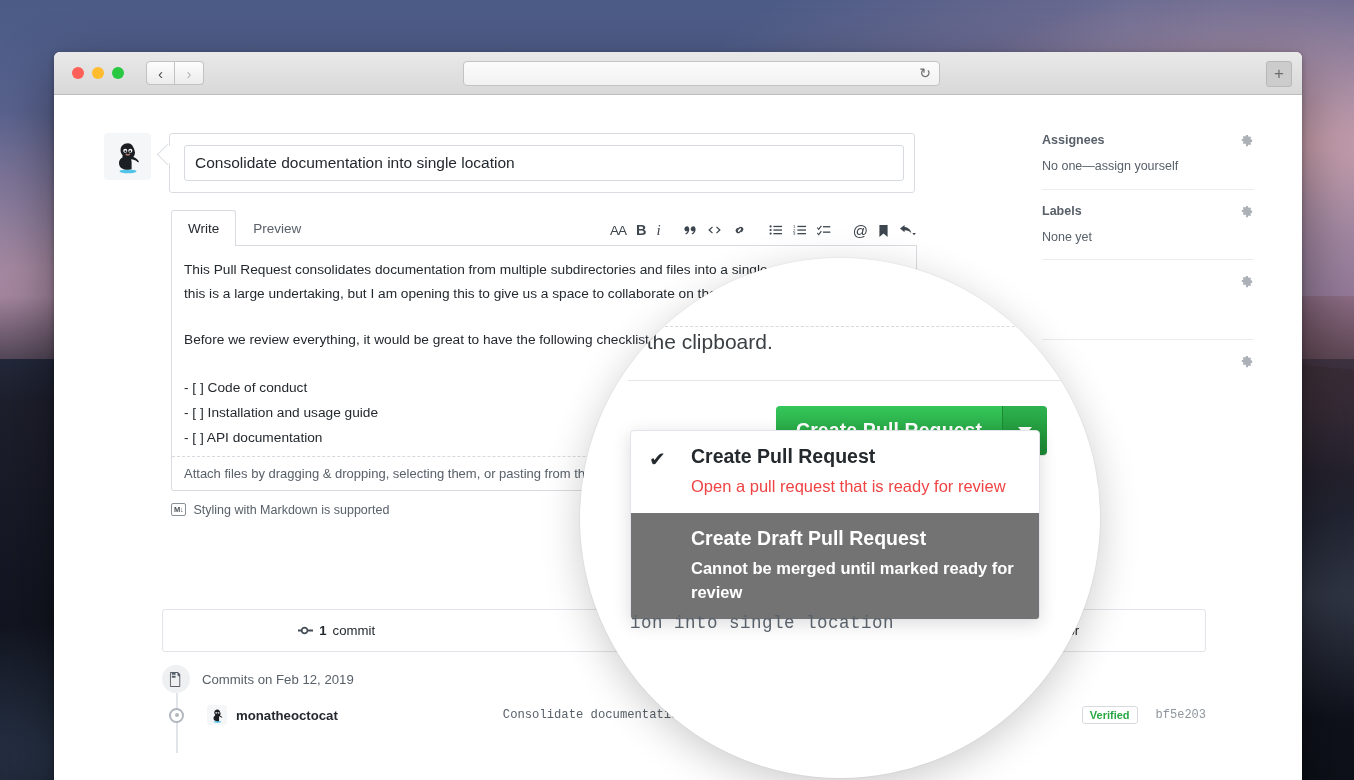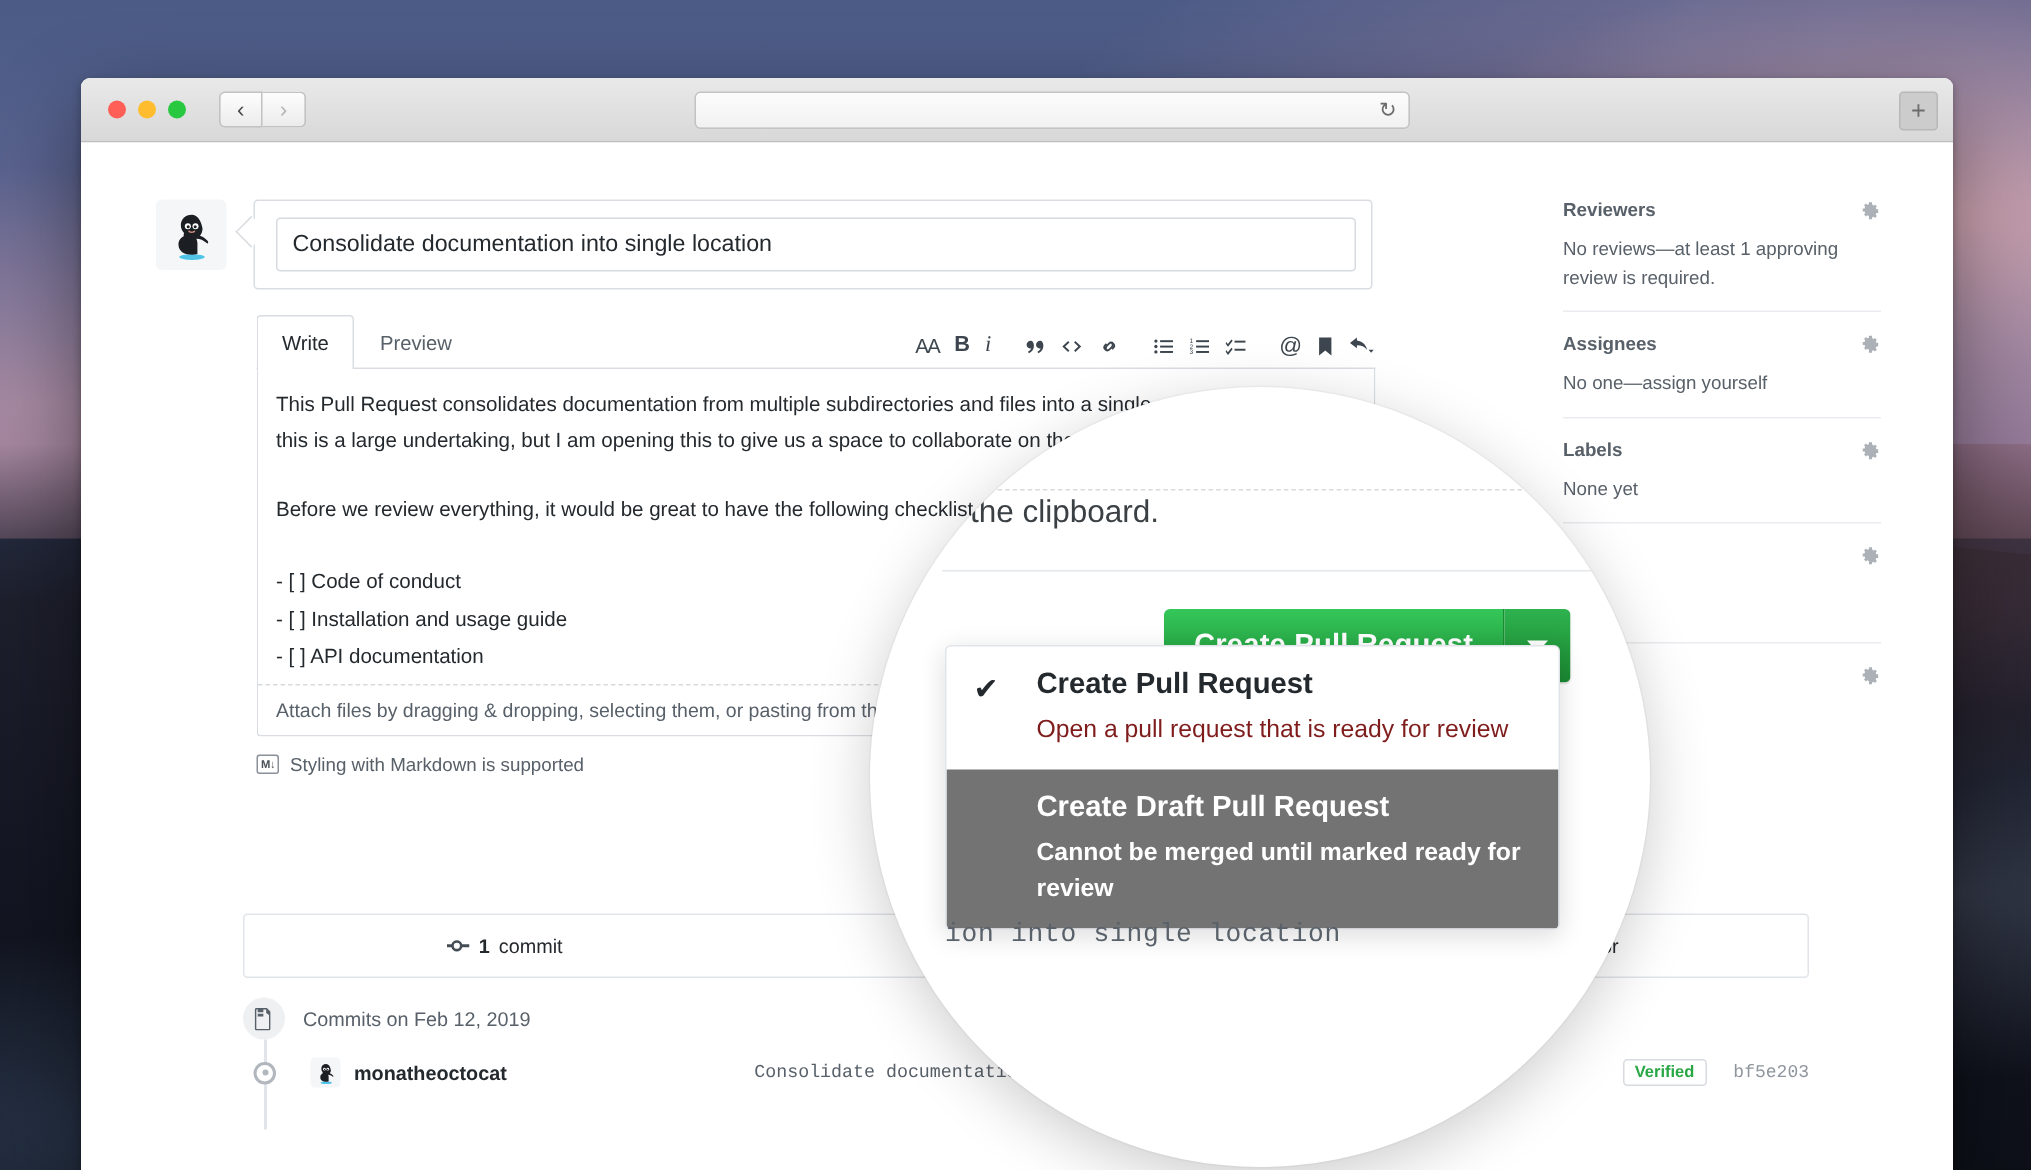--- a/index.html
+++ b/index.html
@@ -103,21 +103,21 @@
   
   .editor { margin-left: 117px; width: 746px; margin-top: 16px; }
   .tabrow { display: flex; align-items: flex-end; border-bottom: 1px solid #d9dde1; position: relative; }
   .tab {
     padding: 10px 16px; font-size: 13.5px; color: #586069; cursor: pointer;
     border: 1px solid transparent; border-bottom: none; position: relative; top: 1px;
   }
   .tab.active {
     background: #fff; border-color: #d9dde1; border-radius: 3px 3px 0 0; color: #24292e;
   }
-  .tools { margin-left: auto; display: flex; align-items: center; gap: 2px; padding-bottom: 7px; color: #444d56; }
+  .tools { margin-left: auto; display: flex; align-items: flex-start; gap: 2px; padding-bottom: 7px; color: #444d56; }
   .tgrp { display: flex; align-items: center; gap: 10px; margin-left: 20px; }
   .tool { font-size: 14px; line-height: 1; cursor: pointer; color: #3d464e; }
   .tool svg { display: block; fill: #3d464e; }
 
   .ta-wrap { border: 1px solid #d9dde1; border-top: none; border-radius: 0 0 3px 3px; background: #fff; }
   .ta {
     padding: 12px 12px 6px 12px; font-size: 13.7px; color: #24292e; line-height: 23.5px;
     min-height: 208px;
   }
   .ta p { margin-bottom: 23px; }
@@ -225,21 +225,21 @@
 
   .lz-menu {
     position: absolute; left: 50px; top: 172px; width: 410px;
     background: #fff; border: 1px solid #e1e4e8; border-radius: 4px;
     box-shadow: 0 4px 18px rgba(0,0,0,0.14); overflow: hidden;
   }
   .lz-item { padding: 14px 16px 15px 16px; position: relative; }
   .lz-item.sel { background: #737373; color: #fff; }
   .lz-check { position: absolute; left: 18px; top: 16px; font-size: 20px; color: #24292e; }
   .lz-item-title { font-size: 19.5px; font-weight: bold; color: #24292e; margin-left: 44px; }
-  .lz-item-desc { font-size: 16.5px; color: #7f1d1d; margin-left: 44px; margin-top: 6px; line-height: 24px; }
+  .lz-item-desc { font-size: 16.5px; color: #ef4444; margin-left: 44px; margin-top: 6px; line-height: 24px; }
   .lz-item.sel .lz-item-title { color: #fff; margin-left: 44px; }
   .lz-item.sel .lz-item-desc { color: #fff; font-weight: bold; }
   .lz-mono {
     position: absolute; left: 50px; top: 355px; font-family: "Liberation Mono", monospace;
     font-size: 17.5px; color: #586069; letter-spacing: 0.5px; text-align: right;
   }
 </style>
 </head>
 <body>
 
@@ -376,32 +376,20 @@
         <div class="attach">Attach files by dragging &amp; dropping, selecting them, or pasting from the clipboard.</div>
       </div>
 
       <div class="md-note">
         <span class="md-badge">M↓</span>
         <span>Styling with Markdown is supported</span>
       </div>
     </div>
 
     <div class="sidebar">
-      <div class="sb-sec">
-        <div class="sb-head">
-          <span class="sb-title">Reviewers</span>
-          <span class="gear">
-            <svg viewBox="0 0 16 16">
-                <path d="M8 5.2a2.8 2.8 0 1 0 0 5.6 2.8 2.8 0 0 0 0-5.6zm0 4.2a1.4 1.4 0 1 1 0-2.8 1.4 1.4 0 0 1 0 2.8z"></path>
-                <path d="M14 7h-1.3a4.9 4.9 0 0 0-.5-1.2l.9-.9-1.4-1.4-.9.9A4.9 4.9 0 0 0 9.6 3.3V2H7.4v1.3c-.43.1-.83.26-1.2.5l-.9-.9L3.9 4.3l.9.9c-.24.37-.4.77-.5 1.2H3v2.2h1.3c.1.43.26.83.5 1.2l-.9.9 1.4 1.4.9-.9c.37.24.77.4 1.2.5V14h2.2v-1.3c.43-.1.83-.26 1.2-.5l.9.9 1.4-1.4-.9-.9c.24-.37.4-.77.5-1.2H14z"></path>
-              </svg>
-          </span>
-        </div>
-        <div class="sb-body">No reviews—at least 1 approving review is required.</div>
-      </div>
 
       <div class="sb-sec">
         <div class="sb-head">
           <span class="sb-title">Assignees</span>
           <span class="gear">
             <svg viewBox="0 0 16 16">
                 <path d="M8 5.2a2.8 2.8 0 1 0 0 5.6 2.8 2.8 0 0 0 0-5.6zm0 4.2a1.4 1.4 0 1 1 0-2.8 1.4 1.4 0 0 1 0 2.8z"></path>
                 <path d="M14 7h-1.3a4.9 4.9 0 0 0-.5-1.2l.9-.9-1.4-1.4-.9.9A4.9 4.9 0 0 0 9.6 3.3V2H7.4v1.3c-.43.1-.83.26-1.2.5l-.9-.9L3.9 4.3l.9.9c-.24.37-.4.77-.5 1.2H3v2.2h1.3c.1.43.26.83.5 1.2l-.9.9 1.4 1.4.9-.9c.37.24.77.4 1.2.5V14h2.2v-1.3c.43-.1.83-.26 1.2-.5l.9.9 1.4-1.4-.9-.9c.24-.37.4-.77.5-1.2H14z"></path>
               </svg>
           </span>

